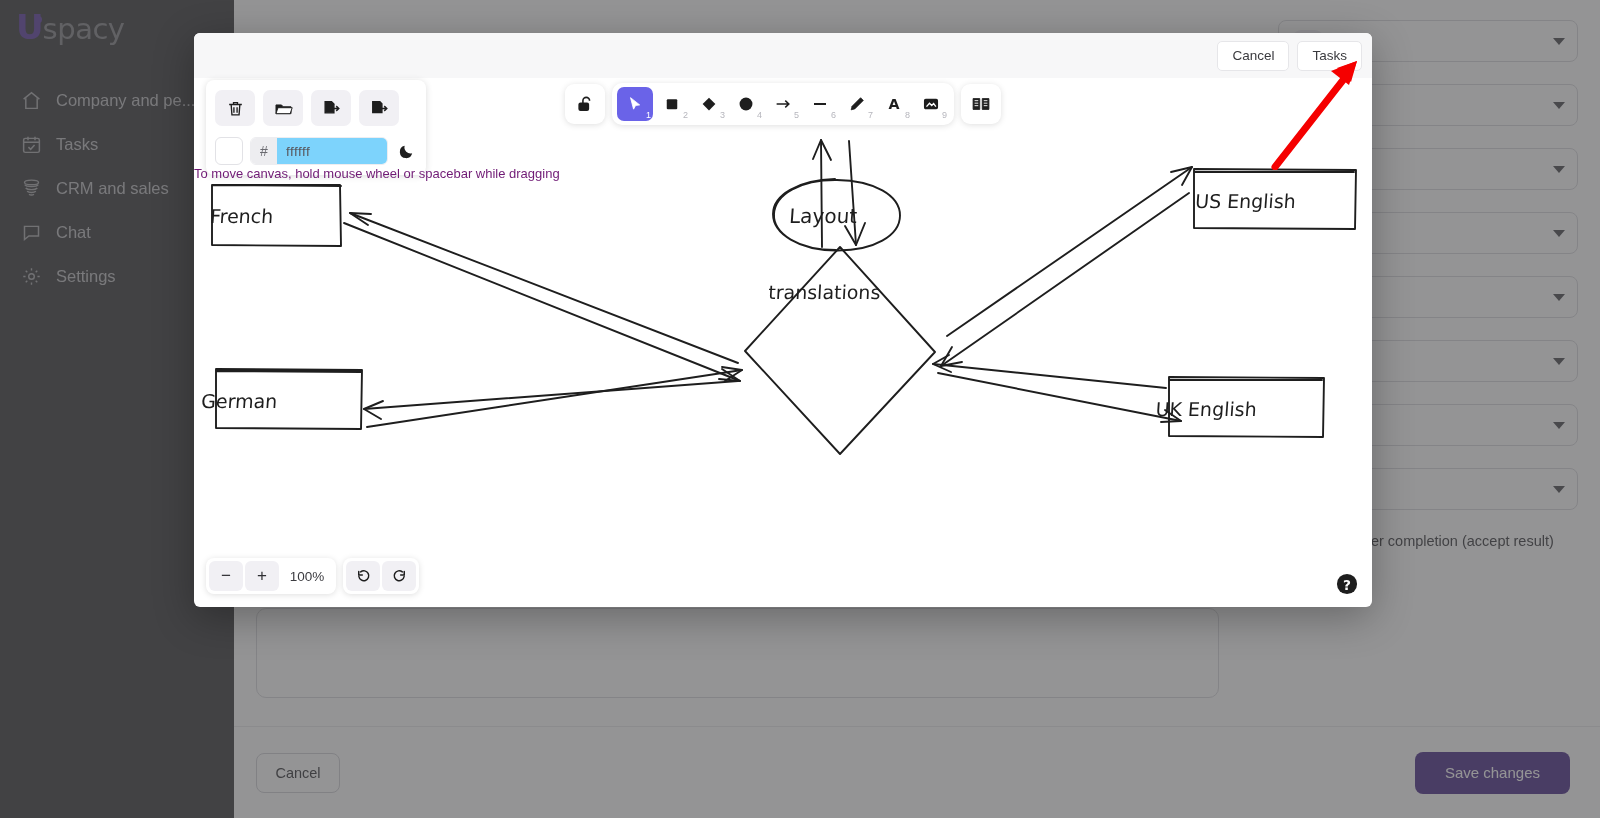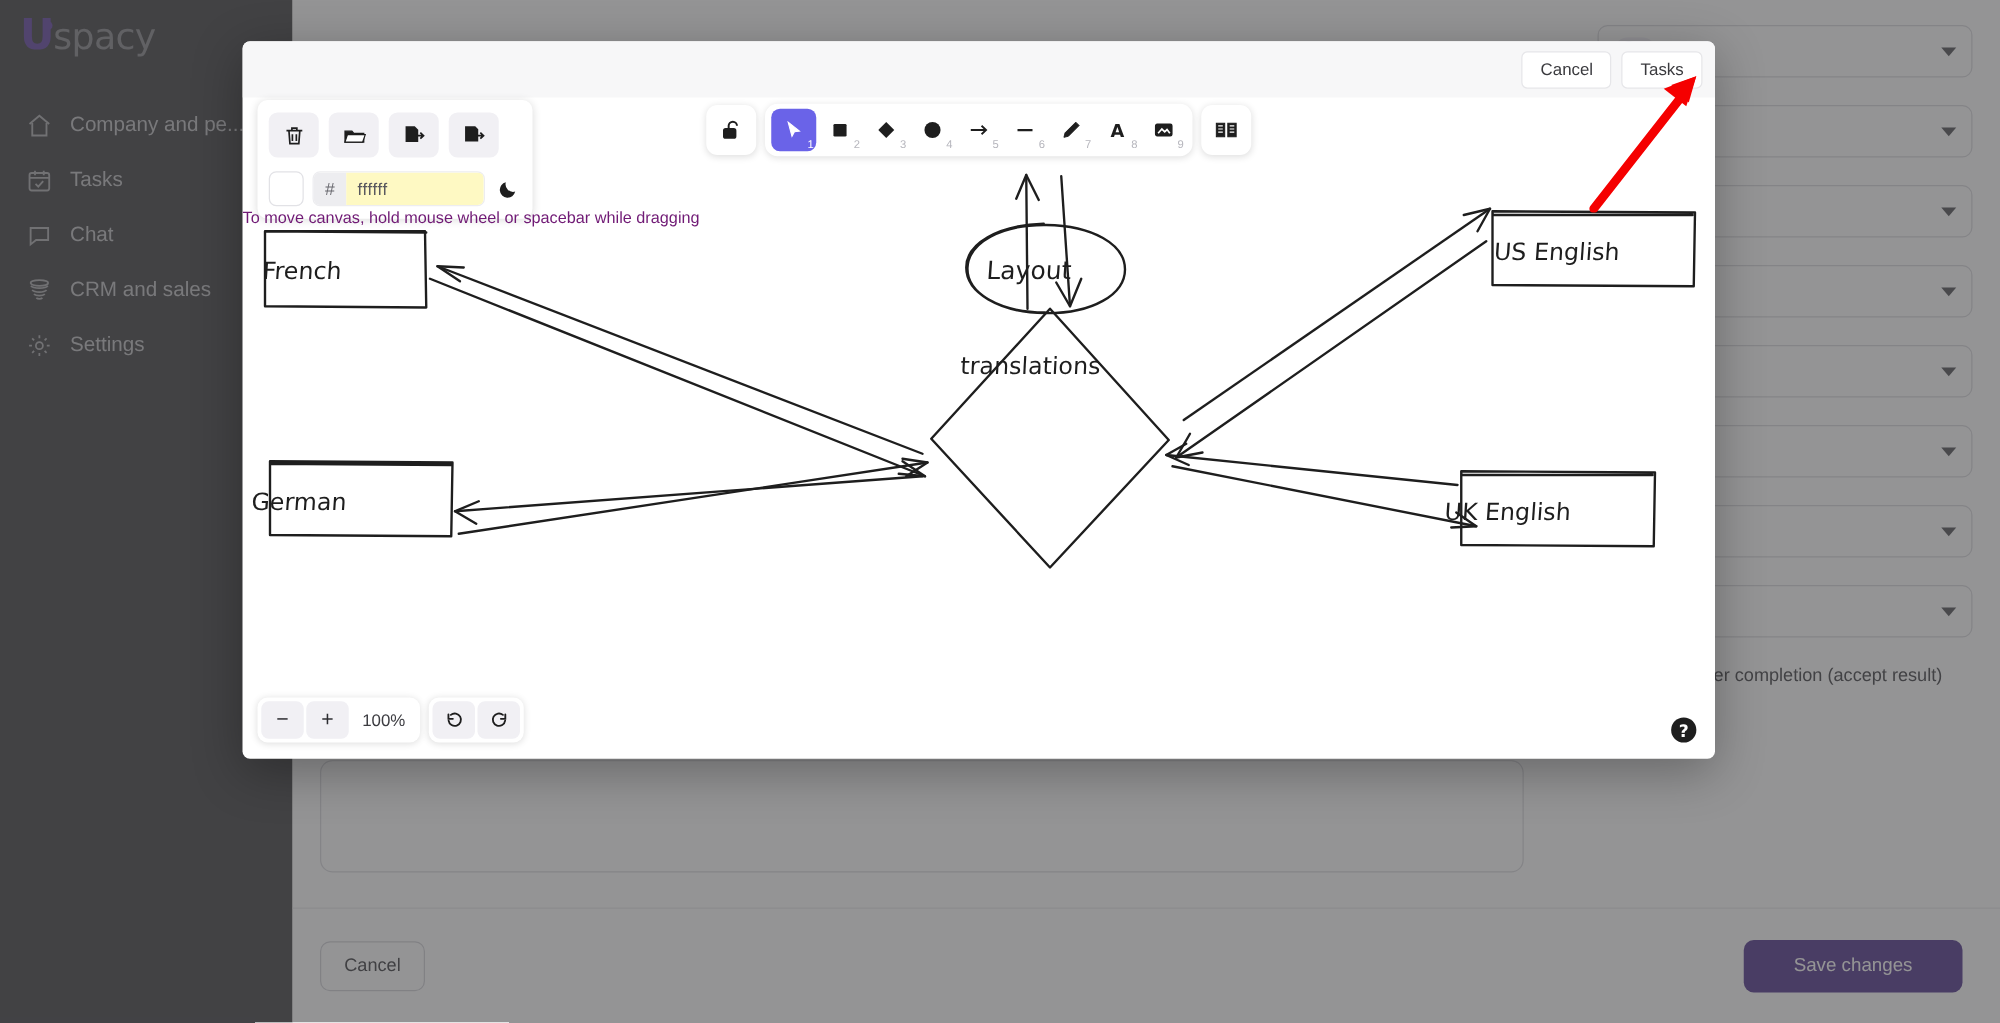--- a/index.html
+++ b/index.html
@@ -97,21 +97,21 @@
     justify-content: space-between; padding: 0 30px 0 22px;
   }
   .btn-outline {
     min-width: 84px; height: 40px; border: 1px solid #d5d5da; border-radius: 8px;
     display: flex; align-items: center; justify-content: center;
     font-size: 14.5px; color: #46464a; background: #fff; cursor: pointer; padding: 0 18px;
   }
   .btn-primary {
     height: 42px; border-radius: 8px; background: #5a3f93; color: #fff;
     display: flex; align-items: center; justify-content: center;
-    font-size: 15px; padding: 0 40px; cursor: pointer;
+    font-size: 15px; padding: 0 30px; cursor: pointer;
   }
 
   
   #dimmer {
     position: absolute; inset: 0; background: rgba(60,60,62,0.55);
     pointer-events: none;
   }
 
   
   #board {
@@ -151,21 +151,21 @@
   .hexwrap {
     flex: 1; height: 28px; display: flex; border-radius: 6px; overflow: hidden;
     border: 1px solid #ededf0;
   }
   .hash {
     width: 26px; background: #ededf0; display: flex; align-items: center; justify-content: center;
     font-size: 14px; color: #6a6a70;
   }
   .hexval {
     flex: 1; display: flex; align-items: center; padding-left: 9px;
-    font-size: 13.5px; color: #58585e; background: #fef9c3; letter-spacing: .5px;
+    font-size: 13.5px; color: #58585e; background: #7dd3fc; letter-spacing: .5px;
   }
   .moon { width: 22px; display: flex; align-items: center; justify-content: center; cursor: pointer;}
   .moon svg { width: 17px; height: 17px; }
 
   
   .tool-wrap {
     position: absolute; top: 50px; left: 0; right: 0;
     display: flex; justify-content: center; align-items: center; gap: 7px;
     pointer-events: none;
   }
@@ -258,46 +258,46 @@
       </div>
 
       <div class="nav-item">
         <span class="ico">
           <svg viewBox="0 0 24 24" fill="none" stroke="#c3c3c6" stroke-width="1.7">
               <rect x="3" y="5" width="18" height="16" rx="2"></rect>
               <path d="M3 9.5h18M8 3v4M16 3v4M8.5 15l2.5 2.5 4.5-5"></path>
             </svg>
         </span>
         <span class="nav-label">Tasks</span>
-      </div>
-
-      <div class="nav-item">
-        <span class="ico">
-          <svg viewBox="0 0 24 24" fill="none" stroke="#c3c3c6" stroke-width="1.7">
-              <path d="M4 5h16v11H9l-5 4z"></path>
-            </svg>
-        </span>
-        <span class="nav-label">Chat</span>
       </div>
 
       <div class="nav-item">
         <span class="ico">
           <svg viewBox="0 0 24 24" fill="none" stroke="#c3c3c6" stroke-width="1.6">
               <ellipse cx="12" cy="5" rx="8" ry="2.6"></ellipse>
               <path d="M4.3 7.5c1 1.4 4 2.2 7.7 2.2s6.7-.8 7.7-2.2"></path>
               <path d="M5.4 11.4c1.1 1.2 3.8 1.9 6.6 1.9s5.5-.7 6.6-1.9"></path>
               <path d="M7 15.2c1 .9 3 1.4 5 1.4s4-.5 5-1.4"></path>
               <path d="M9.2 18.6c.7.6 1.8.9 2.8.9s2.1-.3 2.8-.9"></path>
             </svg>
         </span>
         <span class="nav-label">CRM and sales</span>
       </div>
 
       <div class="nav-item">
         <span class="ico">
+          <svg viewBox="0 0 24 24" fill="none" stroke="#c3c3c6" stroke-width="1.7">
+              <path d="M4 5h16v11H9l-5 4z"></path>
+            </svg>
+        </span>
+        <span class="nav-label">Chat</span>
+      </div>
+
+      <div class="nav-item">
+        <span class="ico">
           <svg viewBox="0 0 24 24" fill="none" stroke="#c3c3c6" stroke-width="1.6">
               <circle cx="12" cy="12" r="3.2"></circle>
               <path d="M12 2.6v2.6M12 18.8v2.6M21.4 12h-2.6M5.2 12H2.6M18.6 5.4l-1.8 1.8M7.2 16.8l-1.8 1.8M18.6 18.6l-1.8-1.8M7.2 7.2 5.4 5.4"></path>
             </svg>
         </span>
         <span class="nav-label">Settings</span>
       </div>
 
     </div>
   </div>

